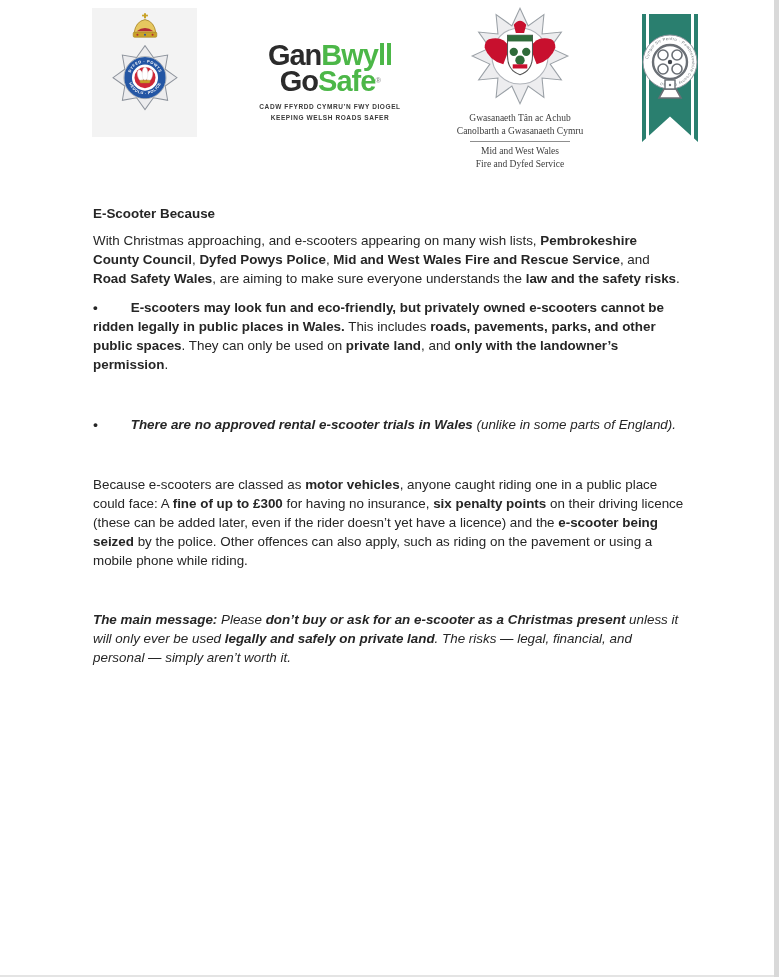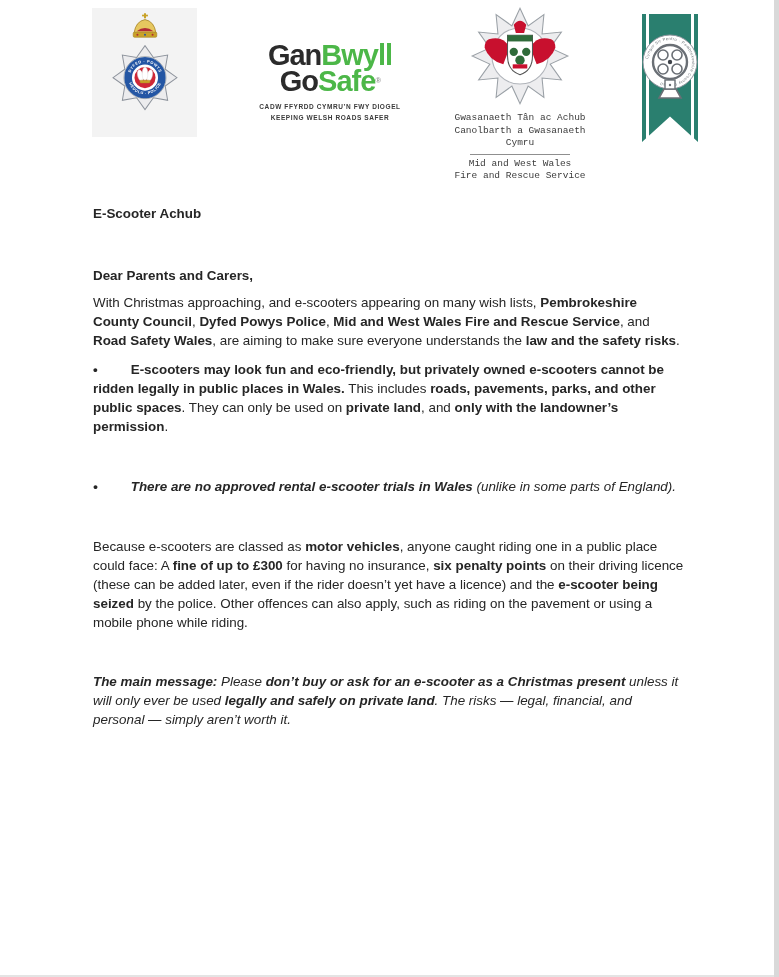--- a/index.html
+++ b/index.html
@@ -10,21 +10,21 @@
   .letterhead{position:absolute;left:0;top:0;width:100%;height:175px;}
   .logo-police{position:absolute;left:92px;top:8px;width:105px;height:129px;background:#f3f3f3;
                display:flex;align-items:center;justify-content:center;}
   .logo-gosafe{position:absolute;left:250px;top:42px;width:160px;text-align:center;}
   .gs-word{font-size:29px;font-weight:bold;letter-spacing:-1px;line-height:26px;}
   .gs-dark{color:#2b2b2b;} .gs-green{color:#4cb748;}
   .gs-reg{font-size:8px;color:#9a9a9a;font-weight:bold;vertical-align:top;}
   .gs-tag{font-size:6.5px;font-weight:bold;color:#3a3a3a;letter-spacing:.6px;line-height:9px;margin-top:2px;}
   .gs-tag.first{margin-top:8px;}
   .logo-fire{position:absolute;left:450px;top:4px;width:140px;text-align:center;}
-  .fire-txt{font-family:Liberation Mono, monospace;font-size:9.5px;line-height:12.5px;color:#3b3b3b;}
+  .fire-txt{font-family:Liberation Serif, serif;font-size:9.5px;line-height:12.5px;color:#3b3b3b;}
   .fire-divider{width:100px;height:1px;background:#8f8f8f;margin:4px auto 3px auto;}
   .logo-pembs{position:absolute;left:638px;top:14px;width:64px;height:140px;}
   .pembs-ribbon{position:absolute;left:4px;top:0;width:56px;height:128px;
       background:linear-gradient(90deg,#2a7f6f 0 8%,#ffffff 8% 13%,#2a7f6f 13% 87%,#ffffff 87% 92%,#2a7f6f 92% 100%);
       clip-path:polygon(0 0,100% 0,100% 100%,50% 80%,0 100%);}
   .pembs-emblem{position:absolute;left:0;top:18px;}
 
   
   .letter{position:absolute;left:93px;top:204px;width:592px;font-size:13.4px;line-height:19px;}
   .letter p{margin:0;}
@@ -105,21 +105,21 @@
         <rect x="38" y="30" width="24" height="6" fill="#2f6b3a"></rect>
         <circle cx="44" cy="46" r="4" fill="#2f6b3a"></circle>
         <circle cx="56" cy="46" r="4" fill="#2f6b3a"></circle>
         <circle cx="50" cy="54" r="4.5" fill="#2f6b3a"></circle>
         <rect x="43" y="58" width="14" height="4" fill="#c8102e"></rect>
       </svg>
       <div class="fire-txt">Gwasanaeth Tân ac Achub</div>
       <div class="fire-txt">Canolbarth a Gwasanaeth Cymru</div>
       <div class="fire-divider"></div>
       <div class="fire-txt">Mid and West Wales</div>
-      <div class="fire-txt">Fire and Rescue Service</div>
+      <div class="fire-txt">Fire and Dyfed Service</div>
     </div>
 
     <div class="logo-pembs">
       <div class="pembs-ribbon"></div>
       <svg class="pembs-emblem" width="64" height="86" viewBox="0 0 64 86">
         <circle cx="32" cy="30" r="27" fill="#ffffff" stroke="#8d939c" stroke-width="1"></circle>
         <defs>
             <path id="pembs-ring" d="M 10,30 A 22,22 0 1 1 54,30 A 22,22 0 1 1 10,30"></path>
           </defs>
         <text font-size="4" fill="#6a6f75" letter-spacing="0.4">
@@ -132,23 +132,22 @@
         <circle cx="39" cy="37" r="5" fill="#ffffff" stroke="#6a6f75" stroke-width="1.6"></circle>
         <circle cx="32" cy="30" r="2.2" fill="#3f444a"></circle>
         <path d="M26,57 h12 l5,9 h-22 l5,-9 z" fill="#ffffff" stroke="#6a6f75" stroke-width="1.6"></path>
         <rect x="27" y="48" width="10" height="9" fill="#ffffff" stroke="#6a6f75" stroke-width="1.4"></rect>
         <circle cx="32" cy="53" r="1.2" fill="#6a6f75"></circle>
       </svg>
     </div>
   </div>
 
   <div class="letter">
-    <p class="bold">E-Scooter Achub</p>
+    <p class="bold">E-Scooter Because</p>
 
-    <p class="bold salutation">Dear Parents and Carers,</p>
 
     <p class="intro"><span>With Christmas approaching, and e-scooters appearing on many wish lists, </span><b>Pembrokeshire County Council</b><span>, </span><b>Dyfed Powys Police</b><span>, </span><b>Mid and West Wales Fire and Rescue Service</b><span>, and </span><b>Road Safety Wales</b><span>, are aiming to make sure everyone understands the </span><b>law and the safety risks</b><span>.</span></p>
 
 
     <p class="bullet-one"><span class="bold">•</span><span class="b-gap"></span><span><b>E-scooters may look fun and eco-friendly, but privately owned e-scooters cannot be ridden legally in public places in Wales.</b><span> This includes </span><b>roads, pavements, parks, and other public spaces</b><span>. They can only be used on </span><b>private land</b><span>, and </span><b>only with the landowner’s permission</b><span>.</span></span></p>
 
     <p class="bullet-two"><span class="bold">•</span><span class="b-gap"></span><span><b>There are no approved rental e-scooter trials in Wales</b><span> (unlike in some parts of England).</span></span></p>
 
     <p class="because"><span>Because e-scooters are classed as </span><b>motor vehicles</b><span>, anyone caught riding one in a public place could face: A </span><b>fine of up to £300</b><span> for having no insurance, </span><b>six penalty points</b><span> on their driving licence (these can be added later, even if the rider doesn’t yet have a licence) and the </span><b>e-scooter being seized</b><span> by the police. Other offences can also apply, such as riding on the pavement or using a mobile phone while riding.</span></p>
 

